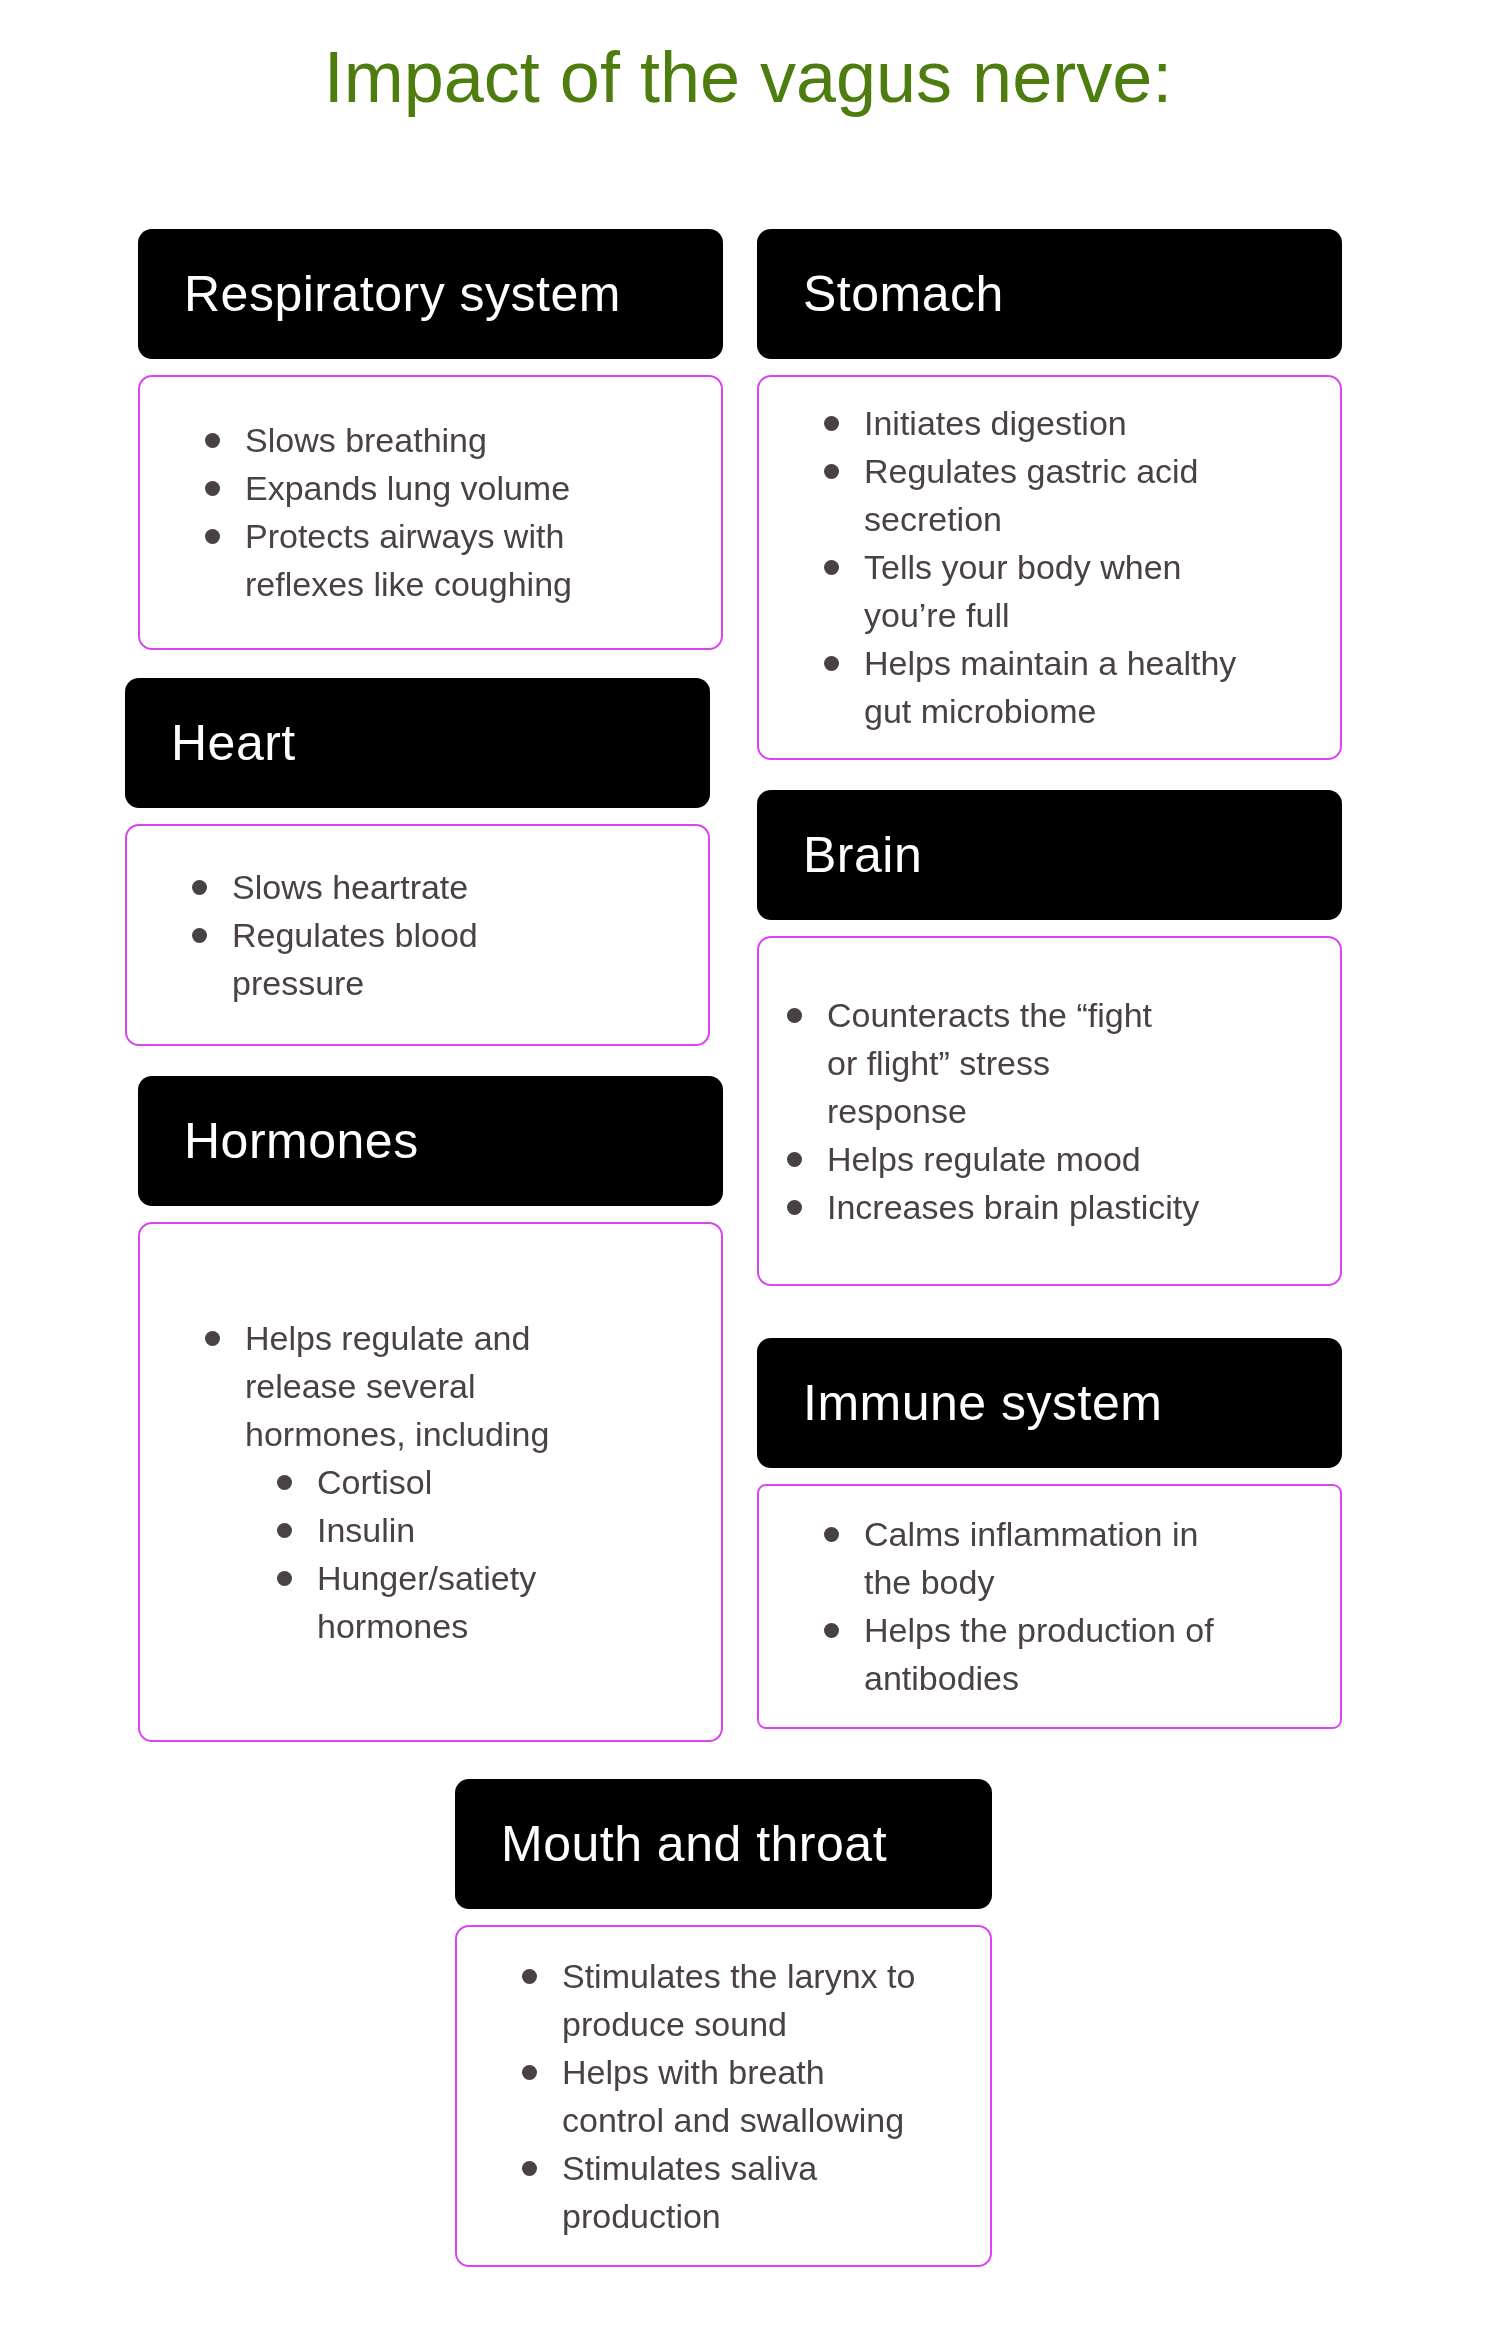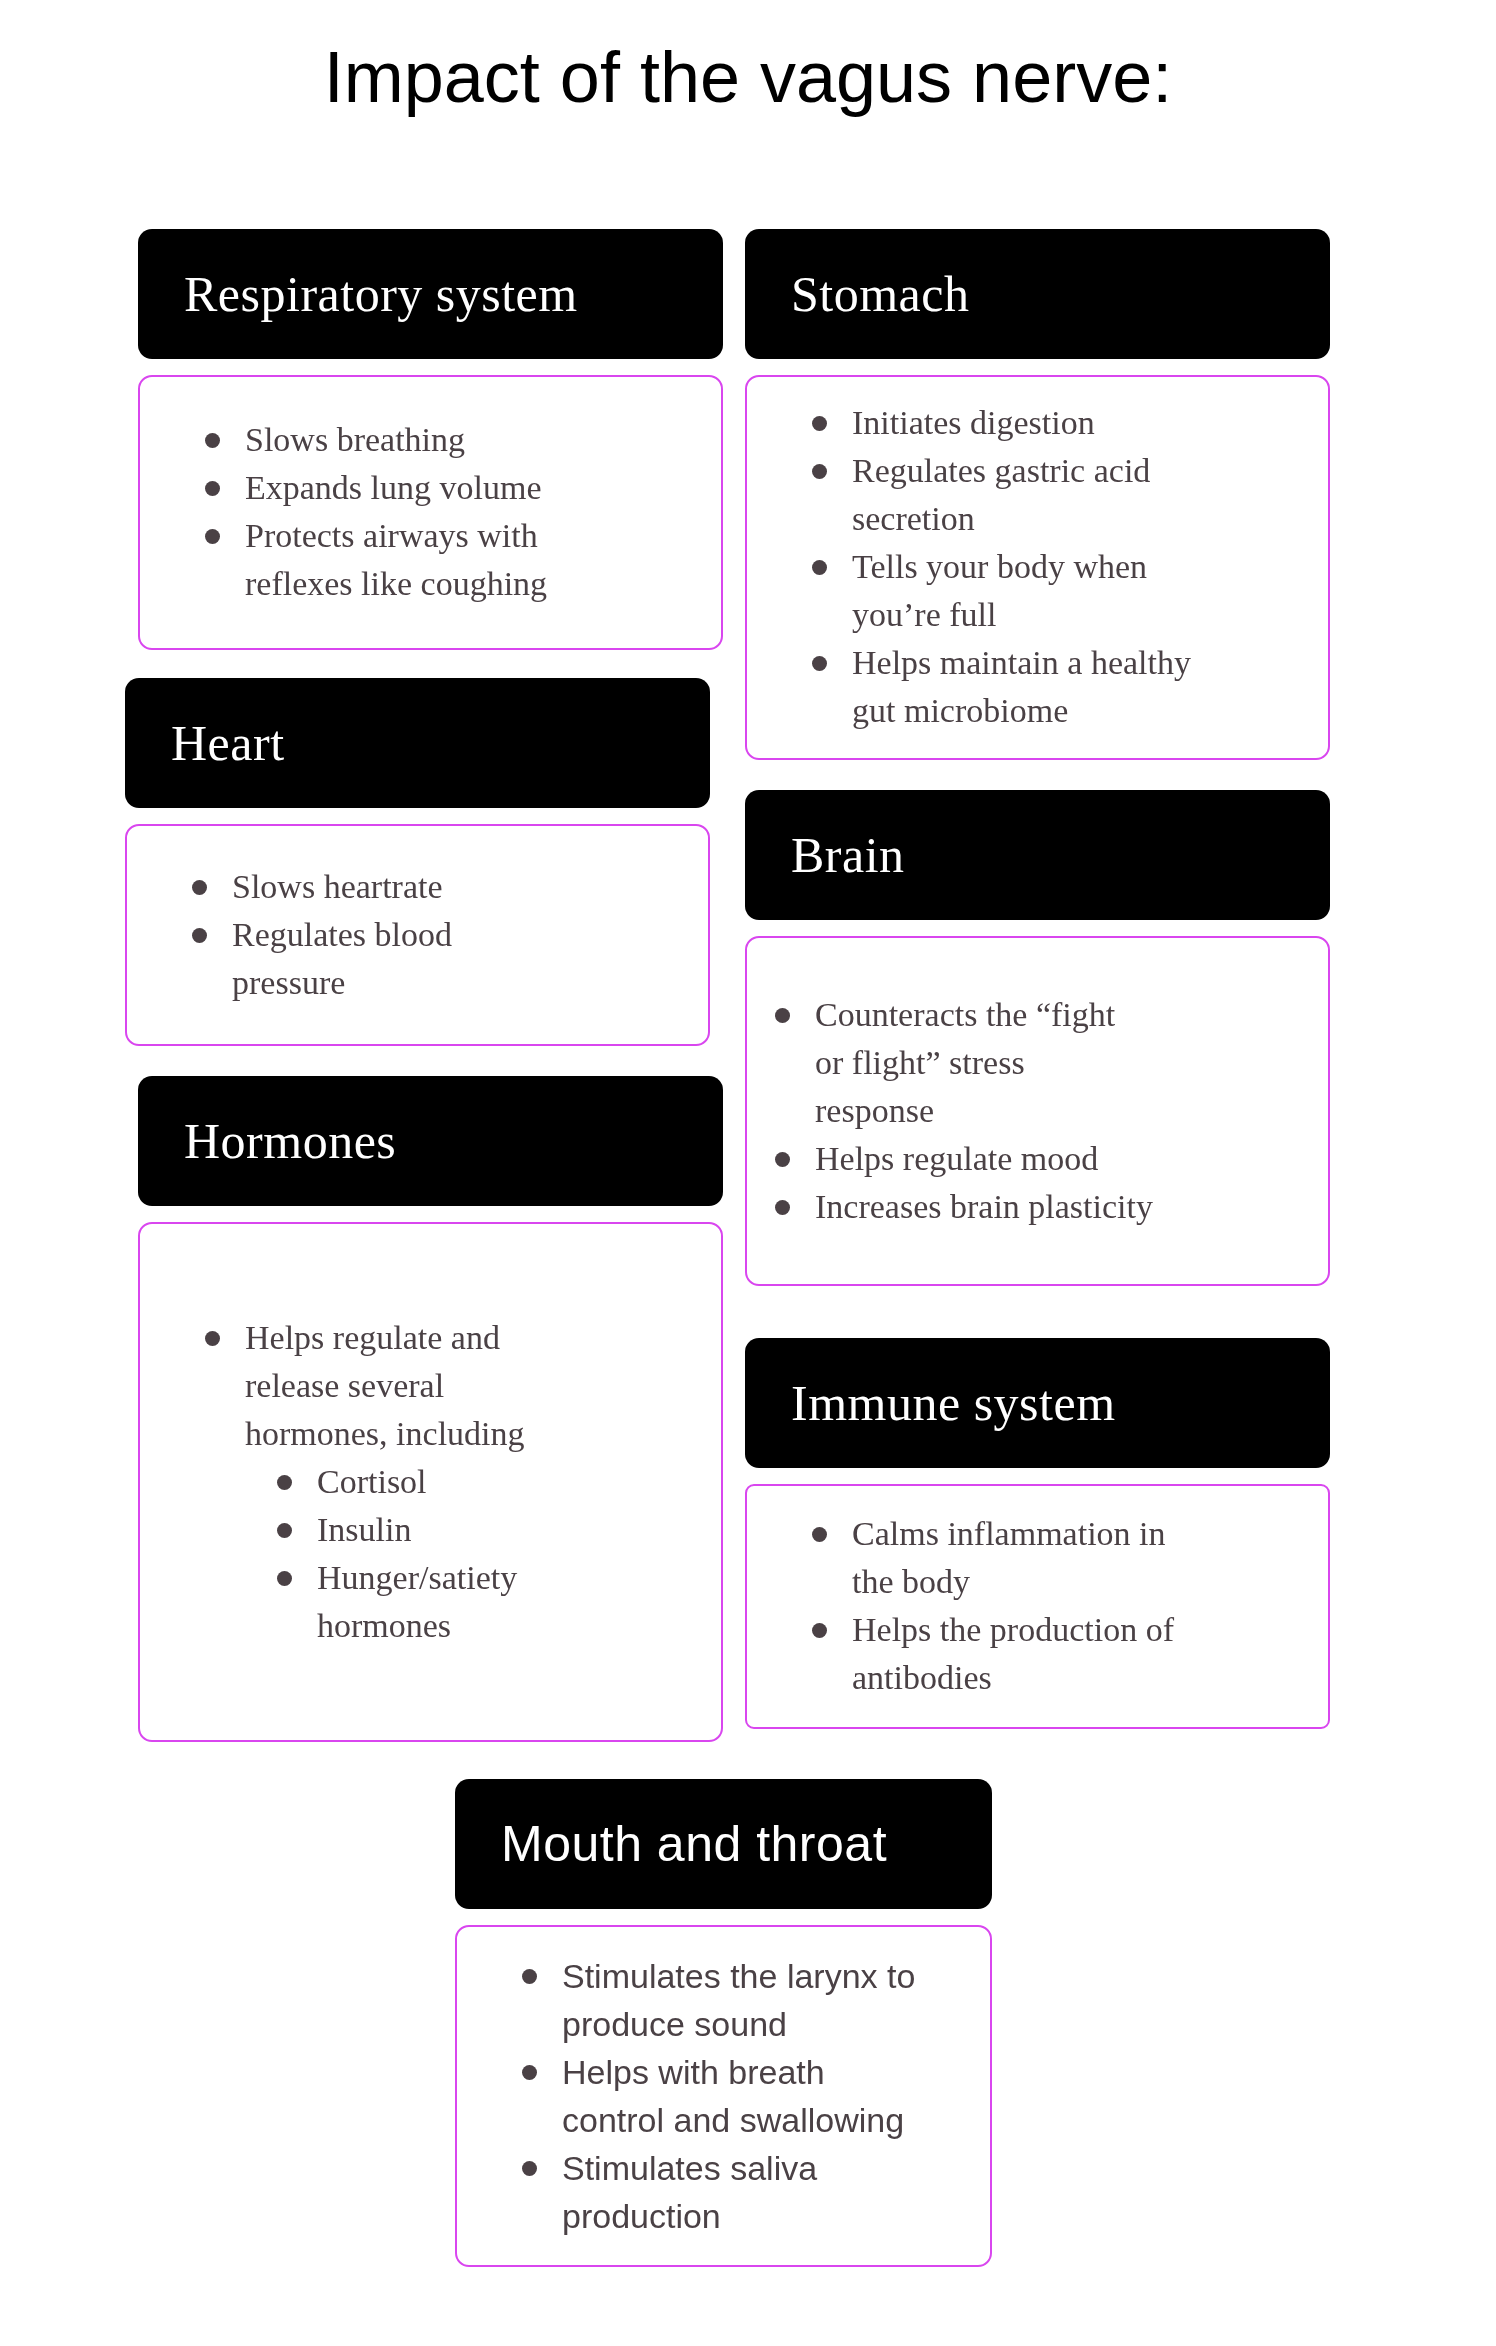--- a/index.html
+++ b/index.html
@@ -9,32 +9,31 @@
     background:#ffffff;
     font-family:"Liberation Sans", sans-serif;
     overflow:hidden;
     position:relative;
   }
   .page-title{
     padding-top:36px;
     text-align:center;
     font-size:72px;
     line-height:1.15;
-    color:#000000;
+    color:#4d7c0f;
     letter-spacing:0px;
     font-weight:400;
   }
   .columns{
     display:flex;
     margin-left:138px;
     margin-top:110px;
     width:1215px;
-    gap:22px;
+    gap:34px;
     align-items:flex-start;
-    font-family:Liberation Serif, serif;
   }
   .col{
     width:585px;
     flex:0 0 585px;
     display:flex;
     flex-direction:column;
   }
   .section{width:100%;}
   .section-header{
     background:#000000;

